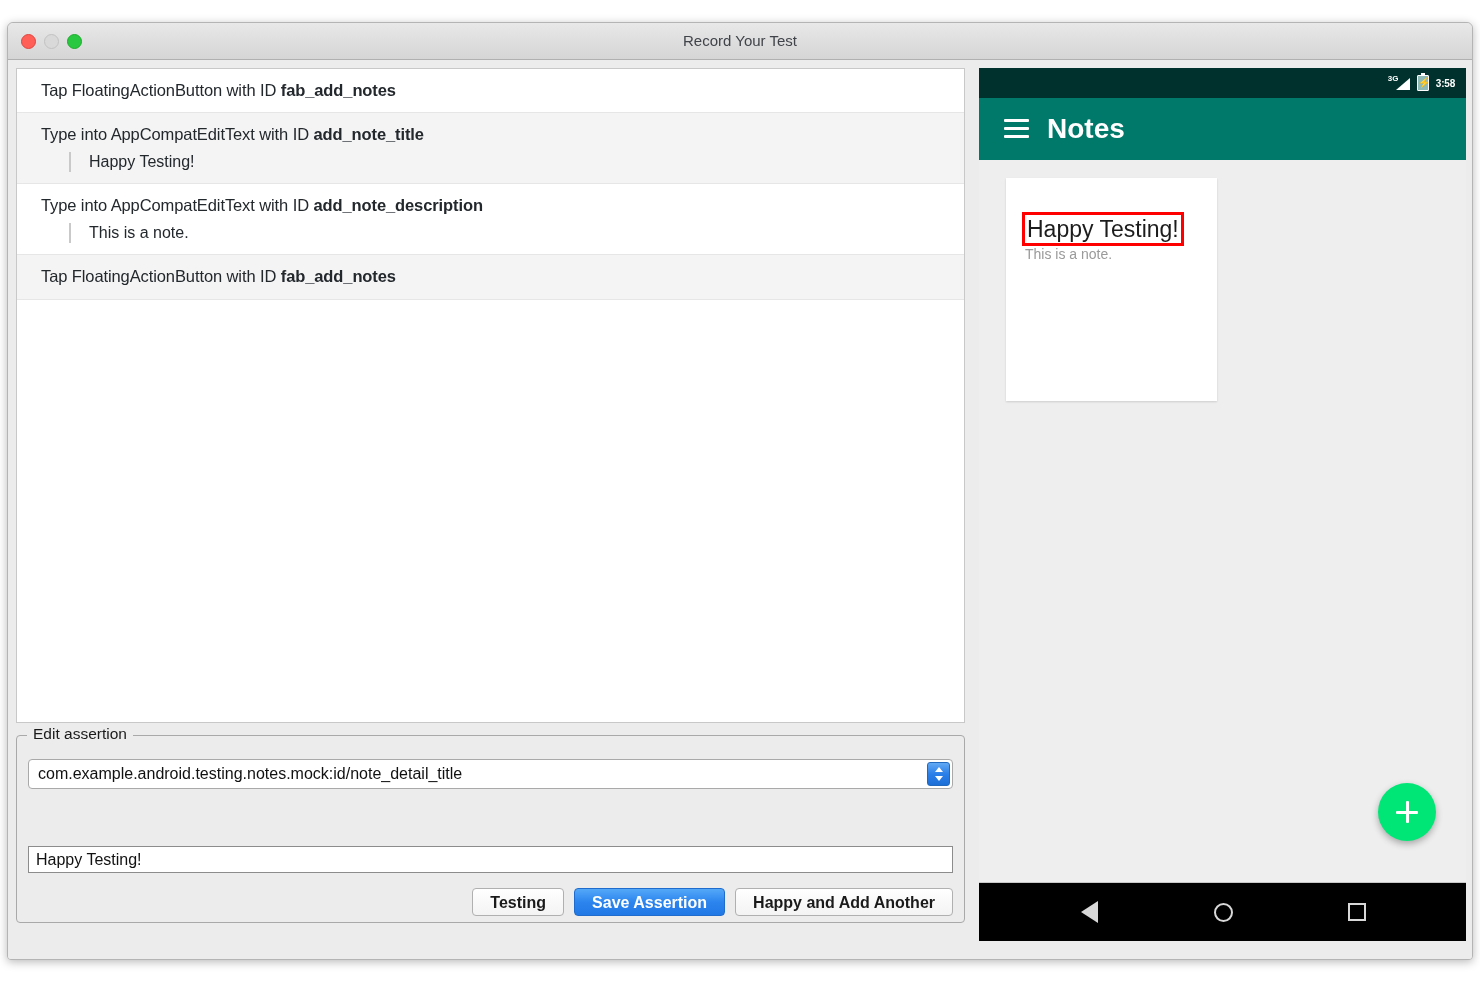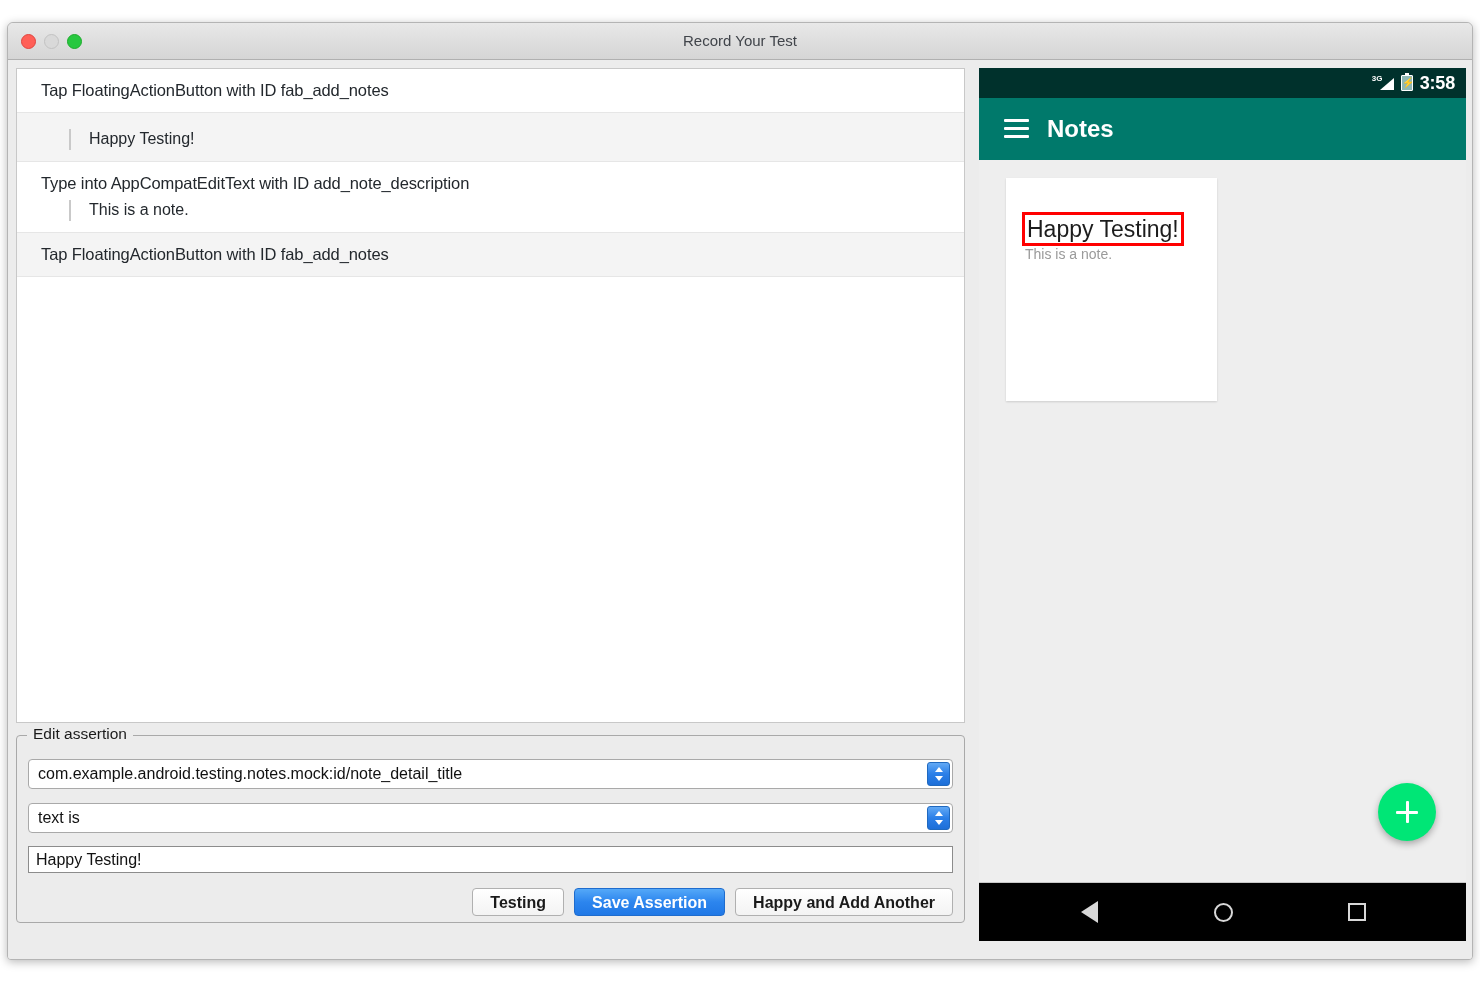--- a/index.html
+++ b/index.html
@@ -84,21 +84,21 @@
     box-sizing: border-box;
   }
   .step-row.odd  { background: #ffffff; }
   .step-row.even { background: #f4f4f4; }
   .step-main {
     font-size: 16.5px;
     color: #23282d;
     line-height: 1.35;
     letter-spacing: -0.1px;
   }
-  .step-main b { font-weight: normal; }
+  .step-main b { font-weight: bold; }
   .step-sub {
     margin-top: 6px;
     margin-left: 28px;
     padding-left: 18px;
     border-left: 2px solid #c9c9c9;
     font-size: 16px;
     color: #23282d;
     line-height: 1.3;
   }
 
@@ -271,21 +271,21 @@
     background: #ffffff;
   }
   .battery .bolt {
     position: absolute;
     left: 1px; top: 1px;
     font-size: 10px;
     color: #00312c;
     line-height: 11px;
   }
   .clock {
-    font-size: 18px;
+    font-size: 10px;
     font-weight: bold;
     color: #ffffff;
     letter-spacing: -0.2px;
   }
 
   #device-appbar {
     position: absolute;
     left: 0; top: 30px;
     width: 487px; height: 62px;
     background: #00796b;
@@ -300,21 +300,21 @@
     left: 0; width: 25px; height: 2.6px;
     background: #ffffff; border-radius: 1px;
   }
   #hamburger span:nth-child(1) { top: 0; }
   #hamburger span:nth-child(2) { top: 8px; }
   #hamburger span:nth-child(3) { top: 16px; }
   #appbar-title {
     position: absolute;
     left: 68px; top: 0;
     line-height: 62px;
-    font-size: 24px;
+    font-size: 28px;
     font-weight: bold;
     color: #ffffff;
   }
 
   #device-content {
     position: absolute;
     left: 0; top: 92px;
     width: 487px;
     bottom: 58px;
     background: #eeeeee;
@@ -413,20 +413,21 @@
 
     <div id="left-panel">
 
       <div id="steps-list">
 
         <div class="step-row odd">
           <div class="step-main"><span>Tap FloatingActionButton with ID </span><b>fab_add_notes</b></div>
         </div>
 
         <div class="step-row even">
+          <div class="step-main"><span>Type into AppCompatEditText with ID </span><b>add_note_title</b></div>
           <div class="step-sub">Happy Testing!</div>
         </div>
 
         <div class="step-row odd">
           <div class="step-main"><span>Type into AppCompatEditText with ID </span><b>add_note_description</b></div>
           <div class="step-sub">This is a note.</div>
         </div>
 
         <div class="step-row even">
           <div class="step-main"><span>Tap FloatingActionButton with ID </span><b>fab_add_notes</b></div>
@@ -435,24 +436,20 @@
       </div>
 
       <div id="assert-group">
         <div id="assert-legend">Edit assertion</div>
 
         <div class="sel-wrap" id="sel-id">
           <div class="sel-text">com.example.android.testing.notes.mock:id/note_detail_title</div>
           <div class="sel-arrow"></div>
         </div>
 
-        <div class="sel-wrap" id="sel-match">
-          <div class="sel-text">text is</div>
-          <div class="sel-arrow"></div>
-        </div>
 
         <div id="assert-value">
           <div class="val-text">Happy Testing!</div>
         </div>
 
         <div id="assert-buttons">
           <div class="btn plain">Testing</div>
           <div class="btn primary">Save Assertion</div>
           <div class="btn plain">Happy and Add Another</div>
         </div>

